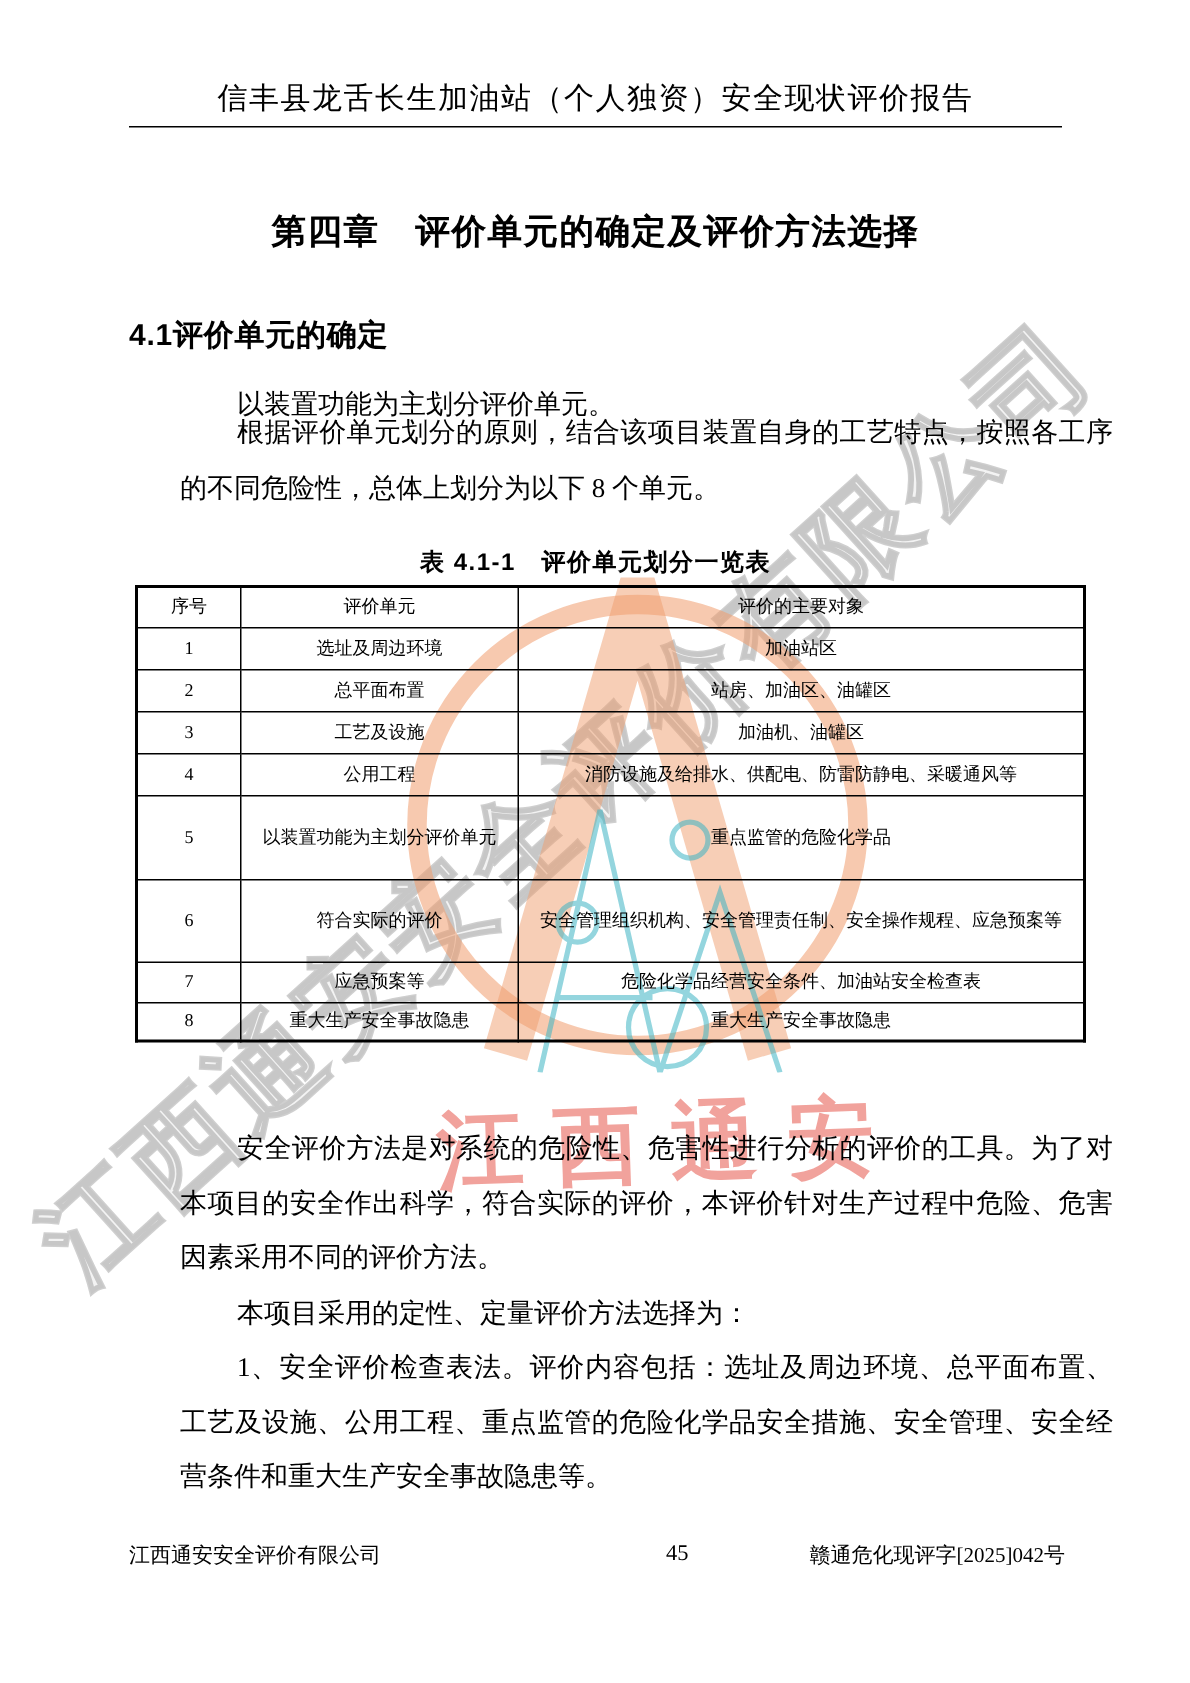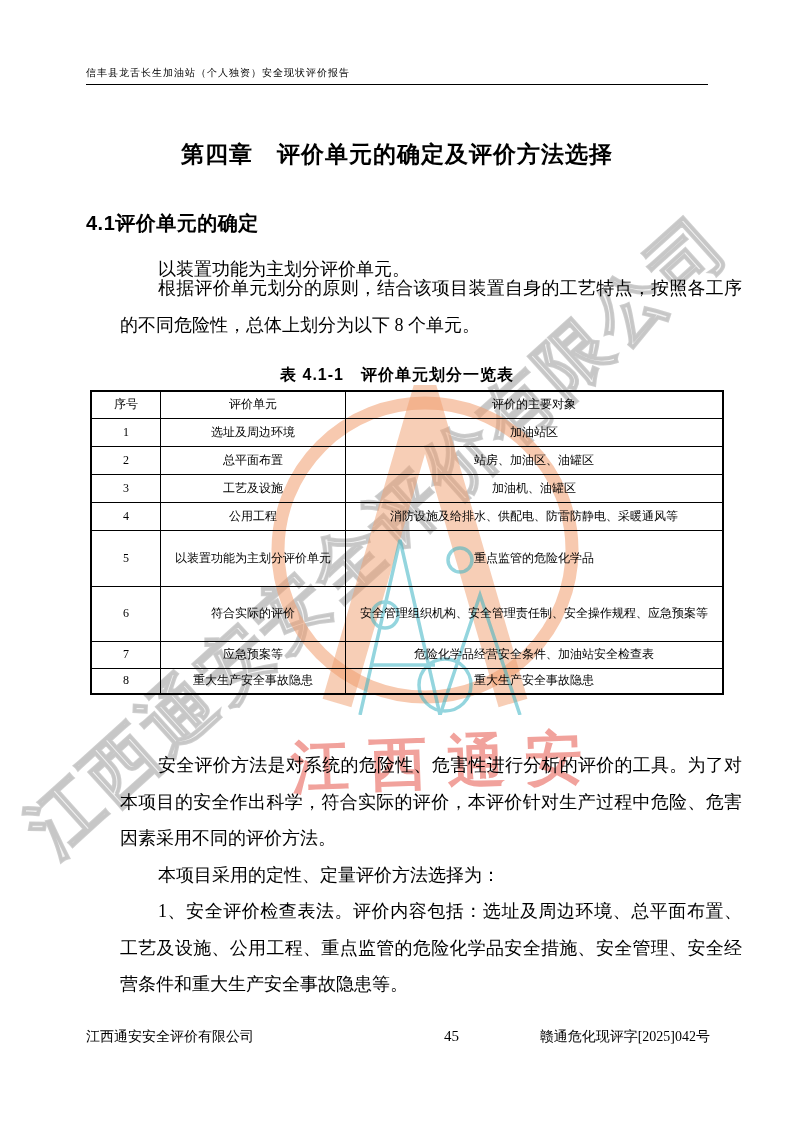--- a/index.html
+++ b/index.html
@@ -14,21 +14,21 @@
            -webkit-text-stroke:1.8px rgba(130,130,130,0.38);
            font-family:"Liberation Sans",sans-serif;}
   .wm-red{position:absolute;left:291px;top:724px;font-size:58px;font-weight:bold;
           letter-spacing:20px;white-space:nowrap;transform:rotate(-2deg);
           color:rgba(226,60,48,0.48);
           font-family:"Liberation Serif",serif;}
   .wm-logo{position:absolute;left:265px;top:385px;}
   
   .content{position:absolute;inset:0;z-index:2;}
   .blk{position:absolute;left:86px;width:622px;}
-  .hdr-title{top:52px;font-size:10px;letter-spacing:1px;margin-top:14px;}
+  .hdr-title{top:52px;text-align:center;font-size:20px;letter-spacing:1px;}
   .hdr-rule{top:84px;height:0;border-bottom:1.5px solid #000;}
   .chapter{top:139px;text-align:center;font-size:23px;font-weight:bold;letter-spacing:1px;
            font-family:Liberation Mono, monospace;}
   .h2{font-size:20px;font-weight:bold;font-family:"Liberation Sans",sans-serif;letter-spacing:0.5px;}
   .h2-41{top:210px;}
   .h2-42{top:702px;}
   .par{font-size:18px;line-height:36.5px;text-align:justify;text-indent:38px;margin-left:34px;}
   .p-411{top:251px;}
   .p-412{top:270px;}
   .p-421{top:747px;}

